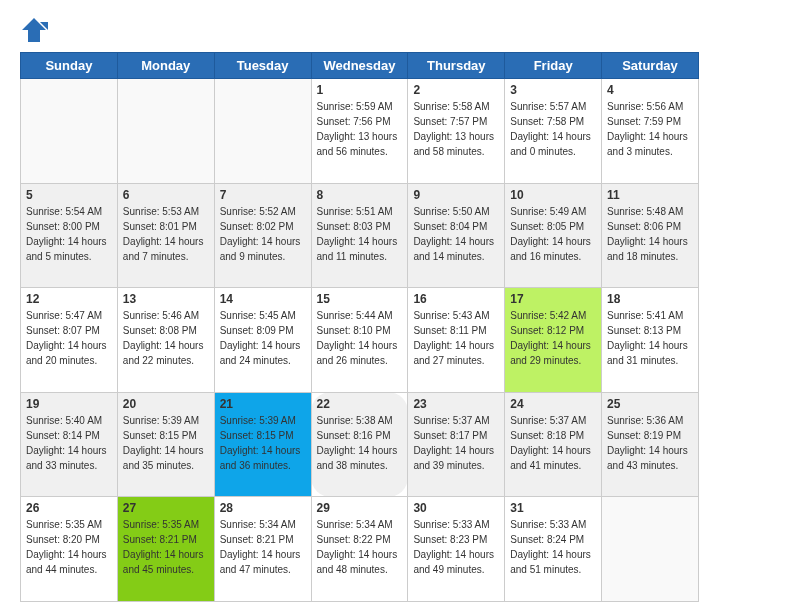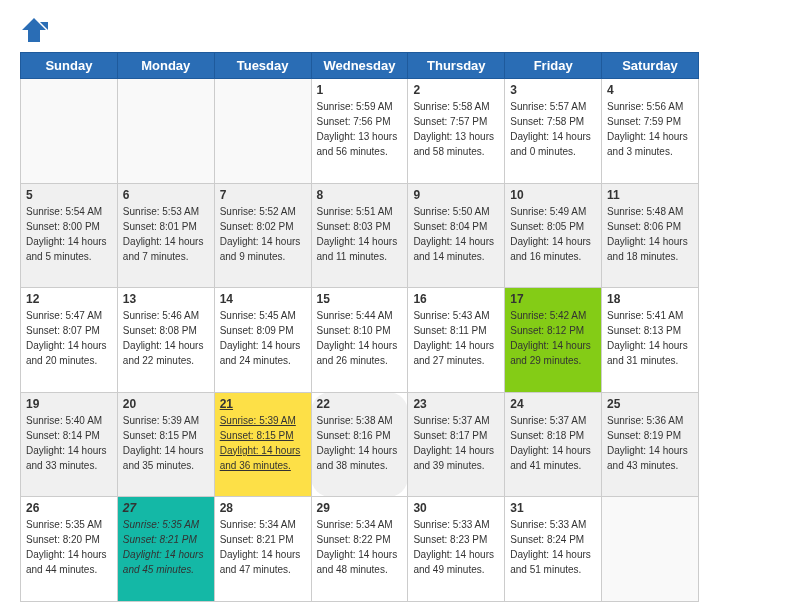--- a/index.html
+++ b/index.html
@@ -205,39 +205,39 @@
             <div class="day-info">Sunrise: 5:45 AM<br>Sunset: 8:09 PM<br>Daylight: 14 hours and 24 minutes.</div>
           </td>
           <td style="background: rgb(255, 255, 255);">
             <span class="day-number">15</span>
             <div class="day-info">Sunrise: 5:44 AM<br>Sunset: 8:10 PM<br>Daylight: 14 hours and 26 minutes.</div>
           </td>
           <td style="background: rgb(255, 255, 255);">
             <span class="day-number">16</span>
             <div class="day-info">Sunrise: 5:43 AM<br>Sunset: 8:11 PM<br>Daylight: 14 hours and 27 minutes.</div>
           </td>
-          <td style="background: #84cc16;">
+          <td style="background: #bef264;">
             <span class="day-number">17</span>
             <div class="day-info">Sunrise: 5:42 AM<br>Sunset: 8:12 PM<br>Daylight: 14 hours and 29 minutes.</div>
           </td>
           <td style="background: rgb(255, 255, 255);">
             <span class="day-number">18</span>
             <div class="day-info">Sunrise: 5:41 AM<br>Sunset: 8:13 PM<br>Daylight: 14 hours and 31 minutes.</div>
           </td>
         </tr>
         <tr>
           <td style="background: rgb(240, 240, 240);">
             <span class="day-number">19</span>
             <div class="day-info">Sunrise: 5:40 AM<br>Sunset: 8:14 PM<br>Daylight: 14 hours and 33 minutes.</div>
           </td>
           <td style="background: rgb(240, 240, 240);">
             <span class="day-number">20</span>
             <div class="day-info">Sunrise: 5:39 AM<br>Sunset: 8:15 PM<br>Daylight: 14 hours and 35 minutes.</div>
           </td>
-          <td style="background: #fde047; text-decoration: underline;">
+          <td style="background: #0ea5e9;">
             <span class="day-number">21</span>
             <div class="day-info">Sunrise: 5:39 AM<br>Sunset: 8:15 PM<br>Daylight: 14 hours and 36 minutes.</div>
           </td>
           <td style="background: rgb(240, 240, 240); border-radius: 20px;">
             <span class="day-number">22</span>
             <div class="day-info">Sunrise: 5:38 AM<br>Sunset: 8:16 PM<br>Daylight: 14 hours and 38 minutes.</div>
           </td>
           <td style="background: rgb(240, 240, 240);">
             <span class="day-number">23</span>
             <div class="day-info">Sunrise: 5:37 AM<br>Sunset: 8:17 PM<br>Daylight: 14 hours and 39 minutes.</div>
@@ -249,21 +249,21 @@
           <td style="background: rgb(240, 240, 240);">
             <span class="day-number">25</span>
             <div class="day-info">Sunrise: 5:36 AM<br>Sunset: 8:19 PM<br>Daylight: 14 hours and 43 minutes.</div>
           </td>
         </tr>
         <tr>
           <td style="background: rgb(255, 255, 255);">
             <span class="day-number">26</span>
             <div class="day-info">Sunrise: 5:35 AM<br>Sunset: 8:20 PM<br>Daylight: 14 hours and 44 minutes.</div>
           </td>
-          <td style="background: #14b8a6; font-style: italic;">
+          <td style="background: #84cc16;">
             <span class="day-number">27</span>
             <div class="day-info">Sunrise: 5:35 AM<br>Sunset: 8:21 PM<br>Daylight: 14 hours and 45 minutes.</div>
           </td>
           <td style="background: rgb(255, 255, 255);">
             <span class="day-number">28</span>
             <div class="day-info">Sunrise: 5:34 AM<br>Sunset: 8:21 PM<br>Daylight: 14 hours and 47 minutes.</div>
           </td>
           <td style="background: rgb(255, 255, 255);">
             <span class="day-number">29</span>
             <div class="day-info">Sunrise: 5:34 AM<br>Sunset: 8:22 PM<br>Daylight: 14 hours and 48 minutes.</div>

